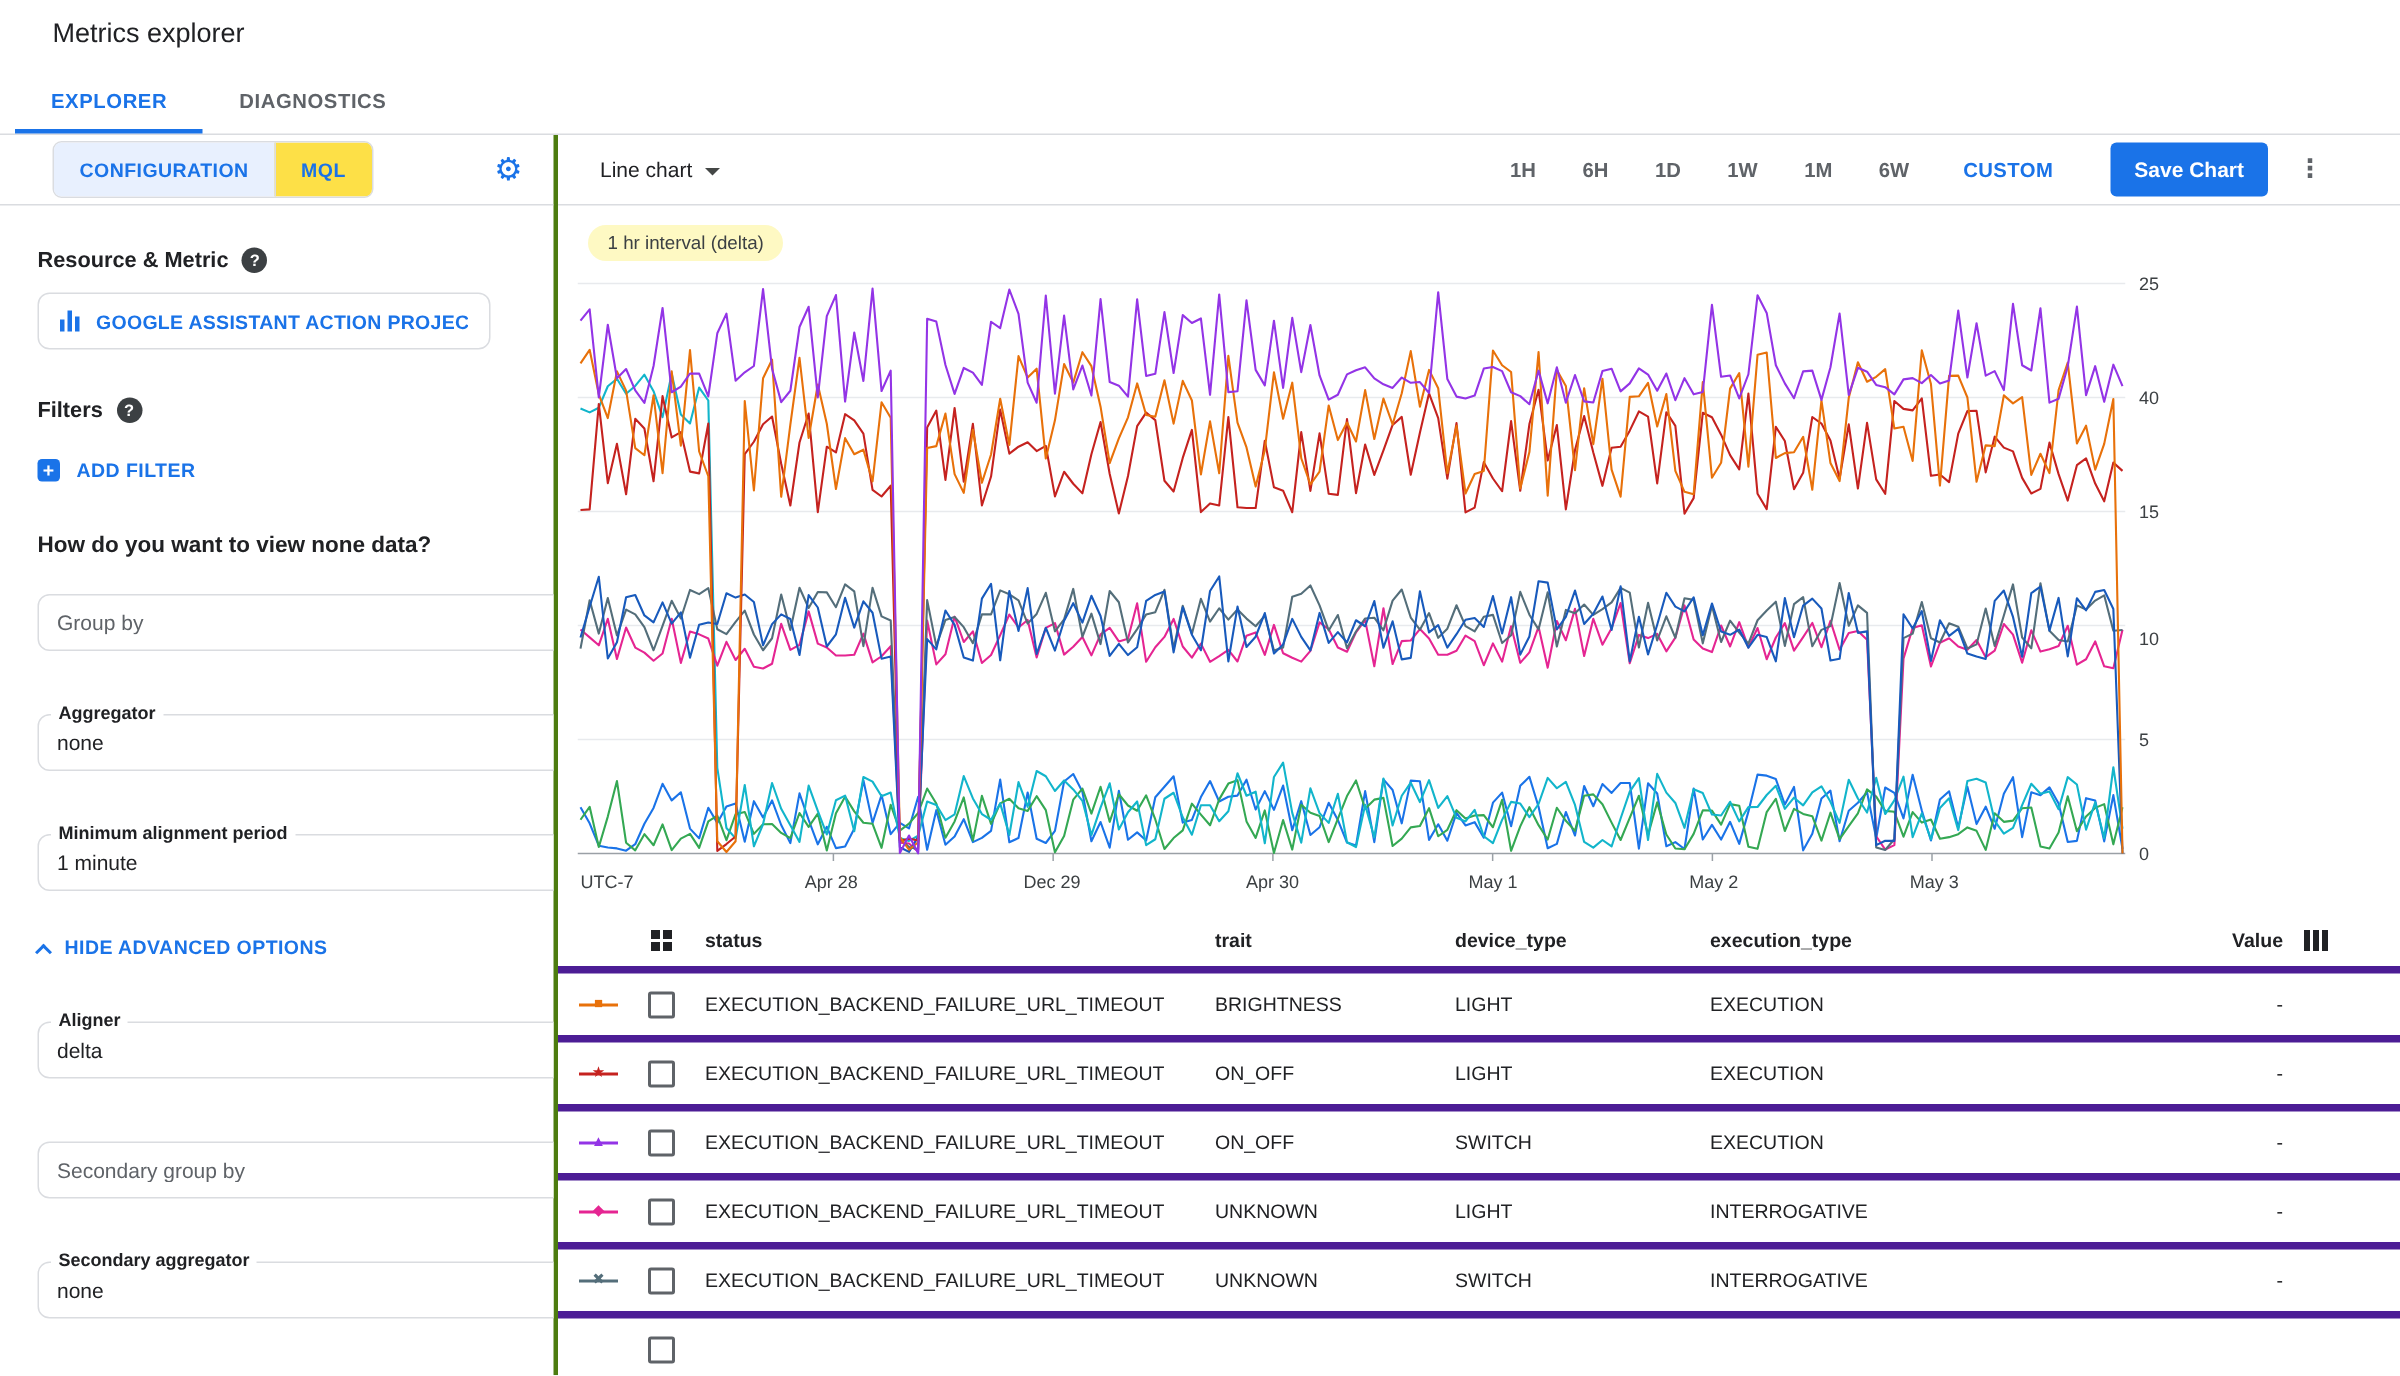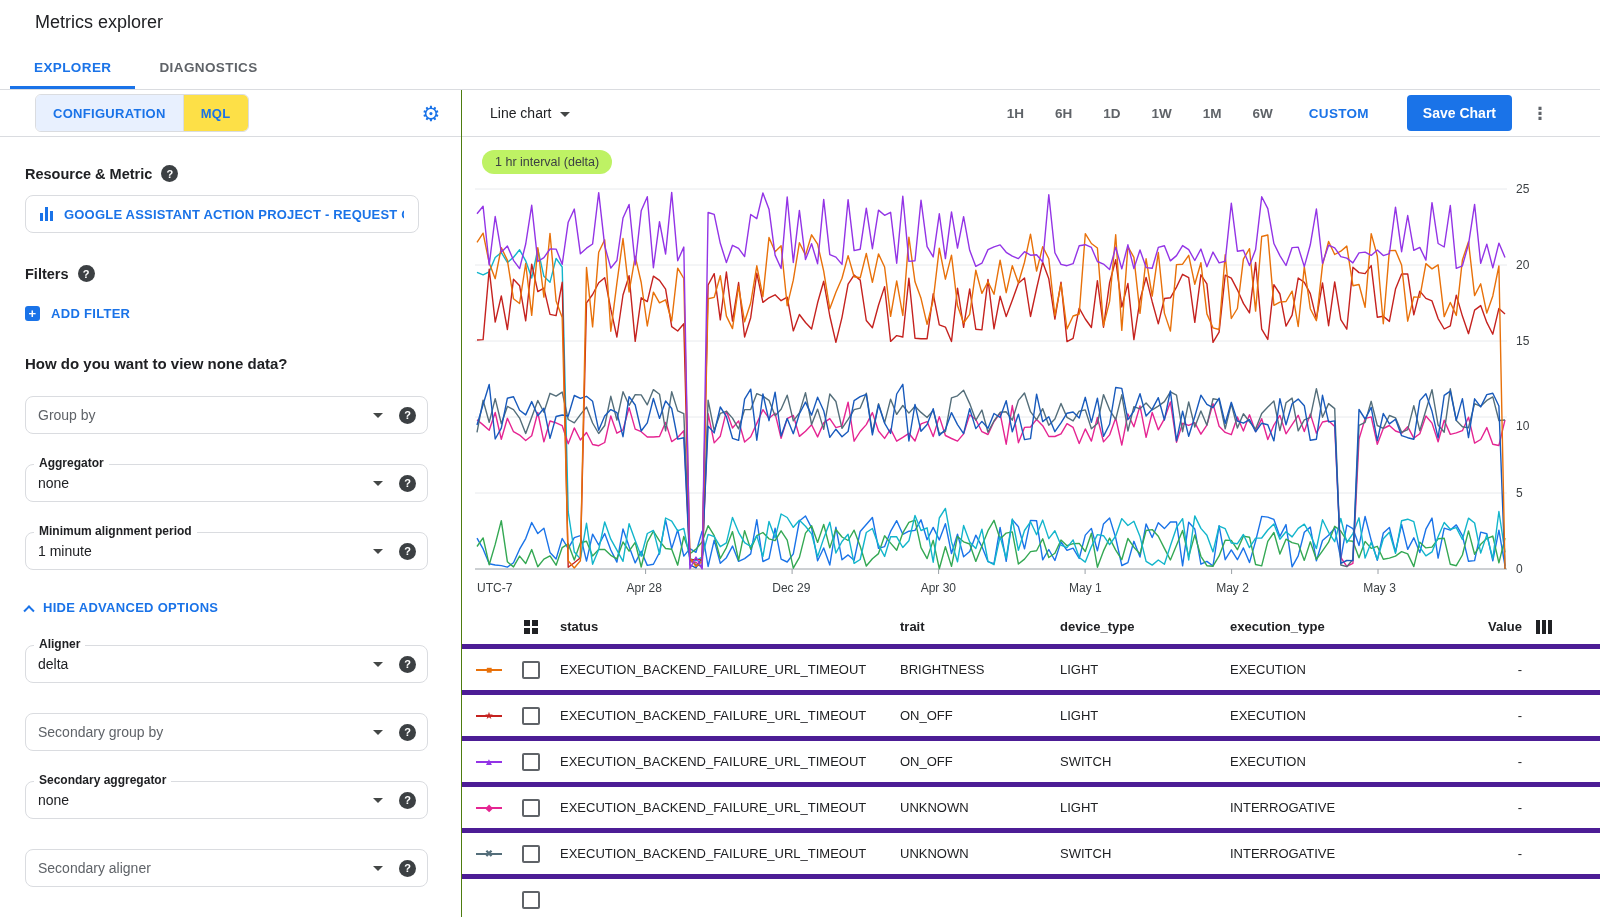--- a/index.html
+++ b/index.html
@@ -11,21 +11,21 @@
   .app-header { height:45px; display:flex; align-items:center; padding-left:35px; }
   .app-title { font-size:18px; color:#202124; }
 
   
   .tabbar { height:45px; display:flex; align-items:stretch; border-bottom:1px solid #dadce0; padding-left:10px; }
   .tab { display:flex; align-items:center; padding:0 24px; font-size:13.5px; font-weight:600; letter-spacing:.4px; color:#5f6368; cursor:pointer; }
   .tab.active { color:#1a73e8; box-shadow:inset 0 -3px 0 #1a73e8; }
 
   
   .main { display:flex; height:827px; overflow:hidden; }
-  .left { width:462px; flex:none; border-right:1px solid #4d7c0f; overflow:hidden; }
+  .left { width:372px; flex:none; border-right:3px solid #4d7c0f; overflow:hidden; }
   .right { flex:1; overflow:hidden; }
 
   
   .left-toolbar { height:47px; border-bottom:1px solid #dadce0; display:flex; align-items:center; justify-content:space-between; padding:0 18px 0 35px; }
   .segmented { display:flex; border:1px solid #dadce0; border-radius:6px; overflow:hidden; height:38px; }
   .seg-btn { display:flex; align-items:center; padding:0 17px; font-size:13px; font-weight:600; letter-spacing:.3px; color:#1a73e8; background:#fde047; cursor:pointer; }
   .seg-btn.active { background:#e8f0fe; }
   .seg-btn + .seg-btn { border-left:1px solid #dadce0; }
   .gear { width:24px; height:24px; display:flex; align-items:center; justify-content:center; color:#1a73e8; cursor:pointer; }
   .gear::before { content:"\2699"; font-size:21px; line-height:1; }
@@ -43,21 +43,21 @@
   .bar-chart-icon i { display:block; width:3px; background:#1a73e8; }
   .bar-chart-icon i:nth-child(1){height:8px;} .bar-chart-icon i:nth-child(2){height:14px;} .bar-chart-icon i:nth-child(3){height:10px;}
 
   .filters-row { margin-top:32px; }
   .add-filter { margin-top:24px; display:flex; align-items:center; gap:11px; color:#1a73e8; font-size:13px; font-weight:600; letter-spacing:.3px; cursor:pointer; }
   .plus-icon { width:15px; height:15px; background:#1a73e8; border-radius:3px; color:#fff; display:inline-flex; align-items:center; justify-content:center; }
   .plus-icon::before { content:"+"; font-size:13px; font-weight:700; line-height:1; }
 
   .view-question { margin-top:34px; font-size:15px; font-weight:700; color:#202124; }
 
-  .fgroup { position:relative; margin-top:30px; width:403px; }
+  .fgroup { position:relative; margin-top:42px; width:403px; }
   .fgroup.first { margin-top:24px; }
   .flabel { position:absolute; top:-8px; left:9px; background:#fff; padding:0 5px; font-size:12px; font-weight:600; color:#202124; z-index:2; }
   .fbox { height:38px; border:1px solid #dadce0; border-radius:8px; display:flex; align-items:center; padding:0 11px 0 12px; cursor:pointer; background:#fff; }
   .ftext { flex:1; font-size:14px; color:#202124; white-space:nowrap; overflow:hidden; }
   .ftext.placeholder { color:#5f6368; }
   .caret-down { width:0; height:0; border-left:5px solid transparent; border-right:5px solid transparent; border-top:5px solid #444746; margin:0 16px 0 8px; }
 
   .adv-toggle { margin-top:30px; display:flex; align-items:center; gap:10px; color:#1a73e8; font-size:13px; font-weight:600; letter-spacing:.3px; cursor:pointer; }
   .chevron-up { width:8px; height:8px; border-left:2px solid #1a73e8; border-top:2px solid #1a73e8; transform:rotate(45deg) translate(2px,2px); }
 
@@ -67,21 +67,21 @@
   .chart-type .caret-down { margin:2px 0 0 0; }
   .tb-spacer { flex:1; }
   .ranges { display:flex; gap:31px; }
   .range-btn { font-size:13.5px; font-weight:600; color:#5f6368; cursor:pointer; }
   .custom-btn { margin-left:36px; font-size:13.5px; font-weight:600; letter-spacing:.3px; color:#1a73e8; cursor:pointer; }
   .save-btn { margin-left:38px; background:#1a73e8; color:#fff; border:none; border-radius:4px; height:36px; padding:0 16px; font-size:14px; font-weight:600; font-family:inherit; cursor:pointer; }
   .dots { margin-left:16px; width:24px; text-align:center; color:#5f6368; cursor:pointer; }
   .dots::before { content:"\22EE"; font-size:17px; font-weight:700; }
 
   
-  .interval-chip { display:inline-block; margin:13px 0 0 20px; background:#bef264; border-radius:13px; padding:5px 13px; font-size:12.5px; color:#3c4043; }
+  .interval-chip { display:inline-block; margin:13px 0 0 20px; background:#fef9c3; border-radius:13px; padding:5px 13px; font-size:12.5px; color:#3c4043; }
   .chart-wrap { position:relative; margin:5px 0 0 13px; width:1080px; }
   .chart-svg { display:block; }
   .ylabels { position:absolute; left:1041px; top:0; width:34px; height:400px; }
   .ylab { position:absolute; font-size:12px; color:#3c4043; }
   .xlabels { position:relative; height:18px; margin:2px 0 0 13px; width:1032px; }
   .xlab { position:absolute; top:0; font-size:12px; color:#3c4043; white-space:nowrap; }
 
   
   .legend-table { margin-top:10px; }
   .thead, .trow { display:grid; grid-template-columns:40px 44px 340px 160px 170px 230px 1fr 48px; align-items:center; padding:0 30px 0 14px; border-bottom:5px solid #4c1d95; }
@@ -260,21 +260,21 @@
             <polyline points="2.0,93.3 8.1,95.9 14.2,92.8 20.2,78.5 26.3,73.5 32.4,83.5 38.5,78.3 44.6,70.8 50.7,81.8 56.7,99.1 62.8,70.1 68.9,97.3 75.0,103.3 81.1,79.4 87.2,88.0 93.2,332.9 99.3,373.0 105.4,379.9 111.5,344.3 117.6,385.2 123.7,370.5 129.7,343.0 135.8,360.2 141.9,371.1 148.0,382.3 154.1,344.7 160.2,361.6 166.2,377.3 172.3,354.5 178.4,351.4 184.5,375.2 190.6,339.0 196.7,342.1 202.7,351.8 208.8,349.4 214.9,379.6 221.0,381.6 227.1,378.1 233.1,355.4 239.2,357.6 245.3,367.7 251.4,363.9 257.5,338.4 263.6,353.3 269.6,363.7 275.7,367.5 281.8,356.6 287.9,377.7 294.0,342.4 300.1,358.9 306.1,335.0 312.2,338.5 318.3,348.3 324.4,341.3 330.5,347.3 336.6,354.9 342.6,377.7 348.7,359.4 354.8,343.2 360.9,374.0 367.0,362.5 373.1,355.3 379.1,384.4 385.2,380.5 391.3,353.5 397.4,349.5 403.5,365.9 409.6,377.5 415.6,357.8 421.7,357.8 427.8,368.5 433.9,361.8 440.0,336.5 446.0,351.5 452.1,348.8 458.2,383.2 464.3,339.0 470.4,329.4 476.5,362.9 482.5,382.8 488.6,346.5 494.7,363.1 500.8,369.6 506.9,350.2 513.0,382.5 519.0,385.7 525.1,357.6 531.2,379.3 537.3,340.0 543.4,371.3 549.5,351.5 555.5,342.8 561.6,355.7 567.7,341.1 573.8,359.6 579.9,351.7 586.0,366.2 592.0,368.6 598.1,360.9 604.2,378.5 610.3,383.1 616.4,367.6 622.4,355.6 628.5,356.7 634.6,365.7 640.7,357.0 646.8,339.6 652.9,346.5 658.9,342.3 665.0,357.6 671.1,382.3 677.2,386.1 683.3,381.0 689.4,385.3 695.4,366.7 701.5,348.7 707.6,339.7 713.7,381.0 719.8,336.9 725.9,349.4 731.9,356.3 738.0,372.9 744.1,347.2 750.2,349.7 756.3,364.0 762.4,364.7 768.4,355.5 774.5,368.6 780.6,359.1 786.7,359.0 792.8,351.0 798.9,344.9 804.9,360.2 811.0,352.8 817.1,357.9 823.2,349.3 829.3,345.2 835.3,355.5 841.4,369.6 847.5,340.8 853.6,353.3 859.7,362.7 865.8,339.5 871.8,363.7 877.9,354.6 884.0,338.8 890.1,379.1 896.2,363.2 902.3,380.6 908.3,359.7 914.4,353.2 920.5,374.4 926.6,341.7 932.7,340.2 938.8,342.7 944.8,368.2 950.9,376.8 957.0,372.9 963.1,357.8 969.2,343.5 975.3,350.2 981.3,348.6 987.4,360.5 993.5,339.1 999.6,344.0 1005.7,374.1 1011.8,355.9 1017.8,379.8 1023.9,332.5 1030.0,373.4" fill="none" stroke="#12b5cb" stroke-width="1.4" stroke-linejoin="round"></polyline>
             <polyline points="2.0,240.7 8.1,245.9 14.2,251.2 20.2,233.5 26.3,260.3 32.4,239.3 38.5,252.7 44.6,256.1 50.7,261.5 56.7,256.7 62.8,233.5 68.9,262.9 75.0,242.0 81.1,243.9 87.2,246.7 93.2,264.8 99.3,248.9 105.4,261.0 111.5,253.5 117.6,265.5 123.7,266.7 129.7,263.5 135.8,236.9 141.9,254.2 148.0,250.9 154.1,228.6 160.2,250.1 166.2,252.7 172.3,258.0 178.4,258.0 184.5,257.5 190.6,243.4 196.7,262.6 202.7,258.5 208.8,251.8 214.9,382.8 221.0,383.3 227.1,388.8 233.1,234.7 239.2,263.9 245.3,257.2 251.4,232.1 257.5,249.0 263.6,241.9 269.6,263.0 275.7,257.7 281.8,244.4 287.9,230.7 294.0,239.3 300.1,234.3 306.1,259.3 312.2,239.6 318.3,236.4 324.4,257.4 330.5,252.2 336.6,245.7 342.6,257.9 348.7,243.9 354.8,239.6 360.9,248.6 367.0,246.8 373.1,223.2 379.1,262.2 385.2,252.5 391.3,245.6 397.4,233.6 403.5,252.0 409.6,259.4 415.6,250.1 421.7,262.2 427.8,258.4 433.9,254.3 440.0,262.0 446.0,244.8 452.1,242.6 458.2,257.6 464.3,237.6 470.4,256.5 476.5,259.5 482.5,262.1 488.6,254.9 494.7,235.9 500.8,240.5 506.9,252.7 513.0,255.5 519.0,242.5 525.1,234.4 531.2,265.2 537.3,226.5 543.4,263.7 549.5,248.4 555.5,248.0 561.6,240.4 567.7,246.7 573.8,257.5 579.9,257.5 586.0,254.8 592.0,244.7 598.1,248.4 604.2,264.5 610.3,249.9 616.4,262.1 622.4,238.5 628.5,262.9 634.6,255.9 640.7,238.9 646.8,266.1 652.9,235.0 658.9,247.8 665.0,226.9 671.1,258.3 677.2,233.5 683.3,250.8 689.4,239.8 695.4,223.0 701.5,263.2 707.6,244.3 713.7,246.4 719.8,243.6 725.9,255.2 731.9,246.1 738.0,224.6 744.1,247.3 750.2,253.4 756.3,255.7 762.4,238.0 768.4,252.0 774.5,235.8 780.6,252.6 786.7,239.7 792.8,260.5 798.9,246.0 804.9,236.4 811.0,254.8 817.1,245.7 823.2,236.3 829.3,252.5 835.3,234.9 841.4,254.2 847.5,243.0 853.6,241.7 859.7,247.5 865.8,378.5 871.8,387.4 877.9,384.4 884.0,260.1 890.1,239.7 896.2,237.9 902.3,265.3 908.3,249.5 914.4,246.5 920.5,252.0 926.6,254.2 932.7,247.7 938.8,259.1 944.8,254.8 950.9,237.0 957.0,244.1 963.1,262.8 969.2,241.2 975.3,255.4 981.3,253.9 987.4,251.7 993.5,238.2 999.6,264.1 1005.7,260.5 1011.8,248.6 1017.8,265.2 1023.9,266.5 1030.0,240.9" fill="none" stroke="#e52592" stroke-width="1.4" stroke-linejoin="round"></polyline>
             <polyline points="2.0,253.4 8.1,221.2 14.2,243.4 20.2,219.7 26.3,244.7 32.4,227.4 38.5,230.6 44.6,239.1 50.7,254.5 56.7,238.2 62.8,221.5 68.9,233.3 75.0,214.3 81.1,217.1 87.2,213.1 93.2,240.5 99.3,243.8 105.4,235.6 111.5,228.1 117.6,244.0 123.7,254.5 129.7,246.5 135.8,217.3 141.9,241.0 148.0,212.8 154.1,226.3 160.2,215.7 166.2,215.9 172.3,225.8 178.4,210.6 184.5,215.2 190.6,251.8 196.7,212.8 202.7,231.9 208.8,234.7 214.9,380.2 221.0,385.7 227.1,387.1 233.1,221.1 239.2,251.6 245.3,234.3 251.4,232.3 257.5,239.1 263.6,249.8 269.6,230.6 275.7,230.6 281.8,214.6 287.9,217.2 294.0,221.3 300.1,236.7 306.1,230.3 312.2,216.2 318.3,241.9 324.4,233.9 330.5,213.6 336.6,245.5 342.6,230.1 348.7,250.4 354.8,215.0 360.9,222.5 367.0,249.3 373.1,240.4 379.1,230.6 385.2,229.1 391.3,214.2 397.4,253.5 403.5,224.8 409.6,243.6 415.6,220.2 421.7,235.4 427.8,226.5 433.9,234.1 440.0,227.3 446.0,233.4 452.1,238.5 458.2,231.4 464.3,254.7 470.4,252.7 476.5,218.8 482.5,216.8 488.6,211.3 494.7,224.6 500.8,241.3 506.9,231.0 513.0,253.2 519.0,242.0 525.1,233.3 531.2,232.8 537.3,241.2 543.4,221.4 549.5,214.0 555.5,232.7 561.6,240.8 567.7,229.7 573.8,246.2 579.9,240.1 586.0,224.5 592.0,238.4 598.1,241.9 604.2,232.2 610.3,230.9 616.4,249.7 622.4,244.5 628.5,215.6 634.6,230.8 640.7,240.6 646.8,215.8 652.9,252.0 658.9,227.6 665.0,229.8 671.1,224.0 677.2,230.9 683.3,227.1 689.4,222.6 695.4,212.9 701.5,216.1 707.6,252.7 713.7,222.9 719.8,248.0 725.9,231.9 731.9,246.2 738.0,219.8 744.1,220.9 750.2,249.9 756.3,224.8 762.4,249.0 768.4,234.8 774.5,242.7 780.6,250.1 786.7,234.5 792.8,228.0 798.9,222.1 804.9,251.6 811.0,223.8 817.1,219.1 823.2,251.8 829.3,240.9 835.3,238.4 841.4,209.7 847.5,238.2 853.6,224.6 859.7,229.6 865.8,386.0 871.8,387.7 877.9,380.5 884.0,246.4 890.1,243.4 896.2,222.3 902.3,246.5 908.3,249.3 914.4,236.5 920.5,238.8 926.6,253.3 932.7,250.6 938.8,226.7 944.8,251.6 950.9,231.3 957.0,210.6 963.1,246.0 969.2,253.2 975.3,209.8 981.3,241.5 987.4,247.7 993.5,248.7 999.6,224.6 1005.7,227.3 1011.8,221.4 1017.8,217.9 1023.9,241.5 1030.0,241.0" fill="none" stroke="#546e7a" stroke-width="1.4" stroke-linejoin="round"></polyline>
             <polyline points="2.0,246.0 8.1,225.5 14.2,205.5 20.2,260.0 26.3,249.2 32.4,219.2 38.5,217.7 44.6,231.3 50.7,235.9 56.7,222.6 62.8,236.7 68.9,229.2 75.0,259.4 81.1,237.5 87.2,236.0 93.2,237.0 99.3,216.5 105.4,219.4 111.5,217.3 117.6,222.3 123.7,251.2 129.7,237.1 135.8,230.6 141.9,233.7 148.0,257.7 154.1,217.7 160.2,226.0 166.2,252.0 172.3,243.9 178.4,219.5 184.5,239.4 190.6,221.9 196.7,229.5 202.7,260.1 208.8,258.7 214.9,385.8 221.0,388.9 227.1,378.8 233.1,247.1 239.2,253.9 245.3,228.0 251.4,237.6 257.5,259.3 263.6,261.4 269.6,220.1 275.7,210.2 281.8,261.2 287.9,215.0 294.0,241.7 300.1,213.1 306.1,257.0 312.2,239.5 318.3,254.7 324.4,234.8 330.5,223.1 336.6,236.1 342.6,218.2 348.7,231.7 354.8,258.3 360.9,250.2 367.0,257.7 373.1,252.5 379.1,221.6 385.2,217.6 391.3,215.3 397.4,255.9 403.5,225.8 409.6,244.1 415.6,254.5 421.7,215.0 427.8,205.3 433.9,262.0 440.0,225.4 446.0,252.3 452.1,245.5 458.2,229.7 464.3,256.6 470.4,250.6 476.5,233.6 482.5,245.6 488.6,254.6 494.7,229.6 500.8,249.6 506.9,242.4 513.0,249.3 519.0,234.5 525.1,238.5 531.2,221.7 537.3,252.8 543.4,235.2 549.5,260.6 555.5,259.6 561.6,215.2 567.7,242.6 573.8,237.8 579.9,252.7 586.0,243.8 592.0,234.2 598.1,233.0 604.2,239.0 610.3,218.3 616.4,243.3 622.4,219.1 628.5,257.4 634.6,245.3 640.7,208.5 646.8,209.4 652.9,240.6 658.9,232.2 665.0,214.7 671.1,237.0 677.2,230.2 683.3,218.7 689.4,241.0 695.4,211.9 701.5,261.9 707.6,232.2 713.7,257.3 719.8,237.5 725.9,216.2 731.9,225.4 738.0,228.6 744.1,219.2 750.2,244.5 756.3,223.3 762.4,242.0 768.4,244.2 774.5,240.7 780.6,252.8 786.7,244.2 792.8,245.7 798.9,261.9 804.9,219.7 811.0,245.8 817.1,224.7 823.2,220.1 829.3,226.7 835.3,261.3 841.4,260.2 847.5,216.3 853.6,242.9 859.7,241.9 865.8,384.4 871.8,381.5 877.9,381.6 884.0,230.5 890.1,240.0 896.2,228.4 902.3,261.6 908.3,234.5 914.4,244.9 920.5,240.2 926.6,256.7 932.7,258.7 938.8,260.3 944.8,221.6 950.9,214.7 957.0,232.3 963.1,258.9 969.2,216.4 975.3,212.1 981.3,241.4 987.4,219.6 993.5,258.6 999.6,219.8 1005.7,227.9 1011.8,215.6 1017.8,214.3 1023.9,227.0 1030.0,390.0" fill="none" stroke="#185abc" stroke-width="1.4" stroke-linejoin="round"></polyline>
             <polyline points="2.0,161.0 8.1,160.6 14.2,90.3 20.2,143.1 26.3,116.9 32.4,150.5 38.5,100.2 44.6,106.7 50.7,141.8 56.7,85.1 62.8,112.6 68.9,109.1 75.0,135.4 81.1,136.6 87.2,103.3 93.2,388.3 99.3,383.7 105.4,378.7 111.5,123.8 117.6,115.5 123.7,103.8 129.7,98.7 135.8,130.2 141.9,158.0 148.0,116.0 154.1,96.7 160.2,162.4 166.2,118.8 172.3,122.6 178.4,97.1 184.5,101.3 190.6,110.1 196.7,147.6 202.7,152.0 208.8,144.8 214.9,381.5 221.0,380.1 227.1,381.3 233.1,106.0 239.2,94.7 245.3,140.9 251.4,93.0 257.5,142.1 263.6,103.5 269.6,158.0 275.7,138.7 281.8,94.1 287.9,123.4 294.0,118.8 300.1,115.8 306.1,121.7 312.2,118.2 318.3,151.9 324.4,135.5 330.5,143.5 336.6,149.9 342.6,123.8 348.7,102.3 354.8,137.0 360.9,163.3 367.0,138.3 373.1,105.1 379.1,96.1 385.2,101.1 391.3,141.5 397.4,148.7 403.5,126.3 409.6,107.6 415.6,162.4 421.7,156.6 427.8,158.0 433.9,99.1 440.0,159.2 446.0,159.7 452.1,159.7 458.2,114.8 464.3,145.9 470.4,148.1 476.5,162.5 482.5,109.1 488.6,148.3 494.7,109.9 500.8,150.2 506.9,150.9 513.0,100.4 519.0,149.8 525.1,117.3 531.2,137.6 537.3,121.3 543.4,104.3 549.5,98.9 555.5,137.5 561.6,109.5 567.7,83.2 573.8,99.8 579.9,140.1 586.0,103.1 592.0,162.6 598.1,159.4 604.2,129.1 610.3,140.0 616.4,148.5 622.4,101.7 628.5,148.2 634.6,103.7 640.7,80.8 646.8,128.0 652.9,104.4 658.9,160.6 665.0,121.0 671.1,98.4 677.2,122.7 683.3,144.9 689.4,119.5 695.4,118.8 701.5,108.1 707.6,95.3 713.7,98.7 719.8,143.3 725.9,95.8 731.9,104.9 738.0,163.4 744.1,153.1 750.2,96.2 756.3,99.2 762.4,110.8 768.4,124.4 774.5,133.9 780.6,83.4 786.7,150.2 792.8,160.4 798.9,105.6 804.9,115.0 811.0,147.1 817.1,136.2 823.2,99.0 829.3,103.4 835.3,114.7 841.4,140.1 847.5,103.9 853.6,146.7 859.7,102.9 865.8,140.6 871.8,150.2 877.9,88.3 884.0,93.6 890.1,94.6 896.2,86.6 902.3,138.2 908.3,137.3 914.4,142.4 920.5,110.1 926.6,95.0 932.7,94.9 938.8,135.9 944.8,112.1 950.9,119.4 957.0,121.9 963.1,139.6 969.2,150.0 975.3,146.9 981.3,116.1 987.4,137.1 993.5,154.7 999.6,131.1 1005.7,126.6 1011.8,143.4 1017.8,155.2 1023.9,129.4 1030.0,134.9" fill="none" stroke="#c5221f" stroke-width="1.4" stroke-linejoin="round"></polyline>
             <polyline points="2.0,63.3 8.1,54.2 14.2,83.9 20.2,99.7 26.3,68.6 32.4,81.4 38.5,119.8 44.6,124.5 50.7,84.5 56.7,136.4 62.8,68.6 68.9,118.1 75.0,54.4 81.1,122.0 87.2,138.5 93.2,381.8 99.3,389.0 105.4,381.8 111.5,88.4 117.6,147.9 123.7,73.2 129.7,60.8 135.8,152.2 141.9,104.1 148.0,59.5 154.1,113.0 160.2,77.3 166.2,103.5 172.3,147.0 178.4,113.1 184.5,123.8 190.6,120.8 196.7,142.0 202.7,89.2 208.8,99.5 214.9,378.9 221.0,387.5 227.1,382.5 233.1,119.7 239.2,118.4 245.3,96.7 251.4,137.1 257.5,149.6 263.6,107.5 269.6,142.8 275.7,124.0 281.8,86.8 287.9,117.6 294.0,58.4 300.1,72.7 306.1,66.8 312.2,126.7 318.3,101.2 324.4,63.7 330.5,76.1 336.6,55.8 342.6,65.1 348.7,92.1 354.8,129.8 360.9,113.2 367.0,99.2 373.1,76.6 379.1,97.7 385.2,98.8 391.3,74.5 397.4,103.4 403.5,74.9 409.6,88.0 415.6,137.3 421.7,101.9 427.8,136.5 433.9,58.2 440.0,102.8 446.0,119.3 452.1,145.4 458.2,121.1 464.3,69.2 470.4,100.2 476.5,76.1 482.5,126.5 488.6,144.0 494.7,135.4 500.8,91.3 506.9,114.4 513.0,102.7 519.0,115.3 525.1,81.1 531.2,113.7 537.3,86.7 543.4,104.0 549.5,83.2 555.5,55.1 561.6,92.1 567.7,67.6 573.8,79.8 579.9,136.5 586.0,104.9 592.0,150.0 598.1,137.0 604.2,135.0 610.3,54.7 616.4,64.5 622.4,69.0 628.5,146.7 634.6,122.4 640.7,55.7 646.8,151.4 652.9,67.7 658.9,78.3 665.0,134.4 671.1,79.8 677.2,117.1 683.3,73.5 689.4,134.1 695.4,152.1 701.5,85.6 707.6,85.2 713.7,76.3 719.8,105.3 725.9,83.7 731.9,134.9 738.0,148.9 744.1,150.5 750.2,75.7 756.3,139.5 762.4,129.5 768.4,80.1 774.5,69.7 780.6,132.1 786.7,57.5 792.8,56.0 798.9,126.3 804.9,123.1 811.0,122.5 817.1,112.2 823.2,147.5 829.3,87.9 835.3,129.7 841.4,141.7 847.5,86.2 853.6,62.5 859.7,75.5 865.8,72.2 871.8,67.1 877.9,106.7 884.0,105.5 890.1,128.3 896.2,54.6 902.3,77.0 908.3,144.7 914.4,71.6 920.5,71.4 926.6,86.0 932.7,142.2 938.8,117.9 944.8,118.4 950.9,84.6 957.0,89.9 963.1,85.8 969.2,137.6 975.3,123.5 981.3,136.4 987.4,81.0 993.5,62.8 999.6,116.6 1005.7,104.8 1011.8,134.1 1017.8,116.9 1023.9,87.0 1030.0,390.0" fill="none" stroke="#e8710a" stroke-width="1.4" stroke-linejoin="round"></polyline>
             <polyline points="2.0,34.7 8.1,27.2 14.2,85.9 20.2,37.5 26.3,73.2 32.4,67.0 38.5,81.3 44.6,89.6 50.7,65.0 56.7,26.3 62.8,82.5 68.9,78.7 75.0,70.0 81.1,70.1 87.2,85.3 93.2,43.2 99.3,30.1 105.4,74.8 111.5,69.2 117.6,65.0 123.7,13.7 129.7,66.8 135.8,89.1 141.9,81.5 148.0,39.0 154.1,25.5 160.2,85.9 166.2,31.8 172.3,17.7 178.4,88.7 184.5,42.7 190.6,75.0 196.7,13.4 202.7,81.7 208.8,68.1 214.9,389.7 221.0,378.0 227.1,389.9 233.1,33.5 239.2,35.4 245.3,64.3 251.4,83.6 257.5,66.3 263.6,69.4 269.6,77.6 275.7,35.5 281.8,39.7 287.9,14.0 294.0,30.2 300.1,76.1 306.1,89.5 312.2,18.0 318.3,83.5 324.4,31.4 330.5,80.6 336.6,64.7 342.6,84.7 348.7,20.4 354.8,75.7 360.9,78.1 367.0,85.4 373.1,20.6 379.1,71.6 385.2,70.2 391.3,29.1 397.4,69.7 403.5,31.1 409.6,36.3 415.6,33.3 421.7,84.2 427.8,17.3 433.9,82.4 440.0,81.8 446.0,21.2 452.1,67.6 458.2,77.9 464.3,34.8 470.4,79.6 476.5,32.9 482.5,69.1 488.6,37.7 494.7,71.3 500.8,87.4 506.9,84.2 513.0,70.6 519.0,67.8 525.1,65.9 531.2,73.3 537.3,77.2 543.4,79.6 549.5,72.7 555.5,76.2 561.6,75.7 567.7,83.0 573.8,15.8 579.9,73.7 586.0,85.4 592.0,86.7 598.1,84.7 604.2,66.7 610.3,65.7 616.4,68.4 622.4,82.5 628.5,85.1 634.6,90.5 640.7,68.1 646.8,89.9 652.9,65.8 658.9,89.5 665.0,71.0 671.1,88.6 677.2,89.3 683.3,68.4 689.4,66.8 695.4,81.9 701.5,76.6 707.6,66.6 713.7,70.7 719.8,81.5 725.9,70.0 731.9,87.8 738.0,73.1 744.1,83.9 750.2,82.3 756.3,24.2 762.4,72.2 768.4,71.3 774.5,86.6 780.6,70.5 786.7,17.8 792.8,29.6 798.9,64.5 804.9,76.6 811.0,86.5 817.1,68.6 823.2,68.1 829.3,87.6 835.3,65.8 841.4,30.0 847.5,84.3 853.6,66.2 859.7,68.8 865.8,77.6 871.8,79.1 877.9,83.9 884.0,73.9 890.1,73.1 896.2,76.4 902.3,71.0 908.3,76.6 914.4,74.7 920.5,28.1 926.6,72.7 932.7,36.5 938.8,71.4 944.8,68.4 950.9,81.1 957.0,23.6 963.1,64.5 969.2,68.0 975.3,26.5 981.3,89.4 987.4,86.8 993.5,65.3 999.6,25.4 1005.7,84.4 1011.8,65.1 1017.8,88.9 1023.9,64.1 1030.0,78.4" fill="none" stroke="#9334e6" stroke-width="1.4" stroke-linejoin="round"></polyline>
           </svg>
         <div class="ylabels" id="ylabels">
             <div class="ylab" style="top: 3px;">25</div>
-            <div class="ylab" style="top: 79px;">20</div>
+            <div class="ylab" style="top: 79px;">40</div>
             <div class="ylab" style="top: 155px;">15</div>
             <div class="ylab" style="top: 240px;">10</div>
             <div class="ylab" style="top: 307px;">5</div>
             <div class="ylab" style="top: 383px;">0</div>
           </div>
       </div>
       <div class="xlabels" id="xlabels">
           <div class="xlab" style="left: 2px;">UTC-7</div>
           <div class="xlab" style="left: 169.248px; transform: translateX(-50%);">Apr 28</div>
           <div class="xlab" style="left: 316.308px; transform: translateX(-50%);">Dec 29</div>

